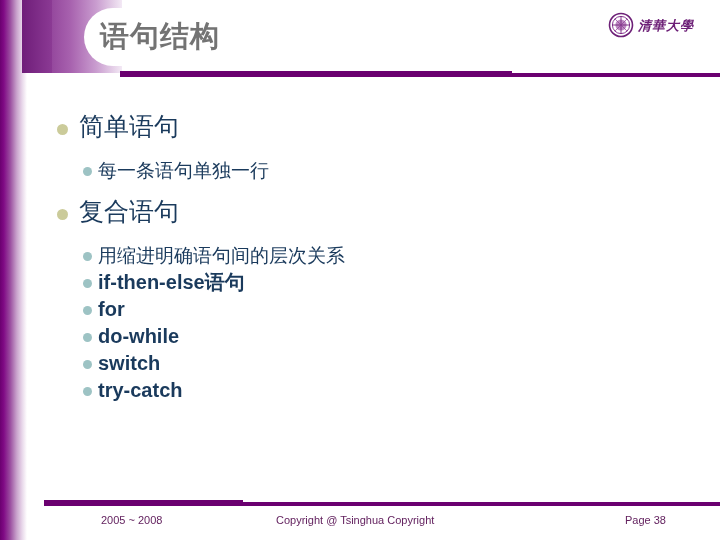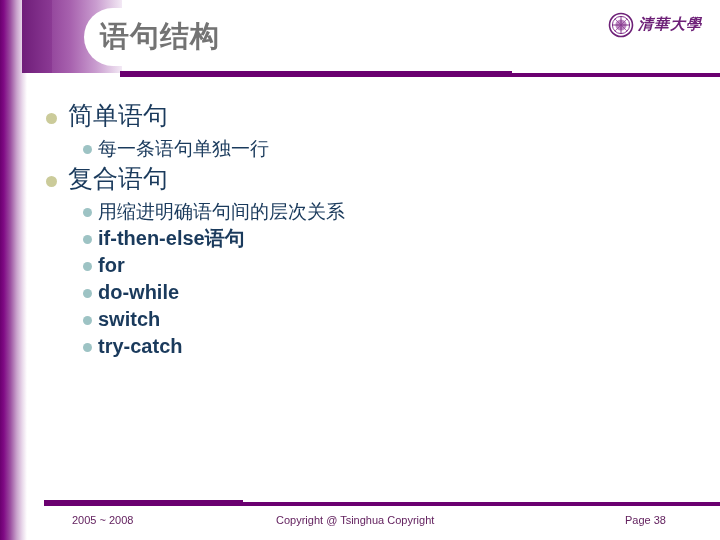--- a/index.html
+++ b/index.html
@@ -86,22 +86,22 @@
     display: flex;
     align-items: center;
     gap: 4px;
   }
   .logo-emblem {
     width: 26px;
     height: 26px;
     flex: 0 0 26px;
   }
   .logo-word {
-    font-family: Liberation Mono, monospace;
-    font-size: 15px;
+    font-family: Liberation Sans, sans-serif;
+    font-size: 13px;
     color: #6d2077;
     font-style: italic;
     font-weight: bold;
     letter-spacing: 1px;
     white-space: nowrap;
     line-height: 1;
   }
 
   
   .rule-header-thick {
@@ -126,21 +126,21 @@
     position: absolute;
     left: 40px;
     top: 100px;
     width: 660px;
   }
   .l1 {
     position: relative;
     display: flex;
     align-items: flex-start;
     padding-left: 28px;
-    margin: 0;
+    margin: 11px;
     height: 36px;
     text-align: center;
   }
   .l1 .bullet {
     position: absolute;
     left: 6px;
     top: 13px;
     width: 11px;
     height: 11px;
     border-radius: 50%;
@@ -211,21 +211,21 @@
     width: 720px;
     height: 20px;
   }
   .footer span {
     position: absolute;
     font-family: "Liberation Sans", "DejaVu Sans", sans-serif;
     font-size: 11px;
     color: #63225f;
     white-space: nowrap;
   }
-  .footer .f-date  { left: 72px; }
+  .footer .f-date  { left: 101px; }
   .footer .f-copy  { left: 276px; }
   .footer .f-page  { left: 625px; }
 </style>
 </head>
 <body>
 
 <div id="slide">
 
   <div class="left-band"></div>
 

